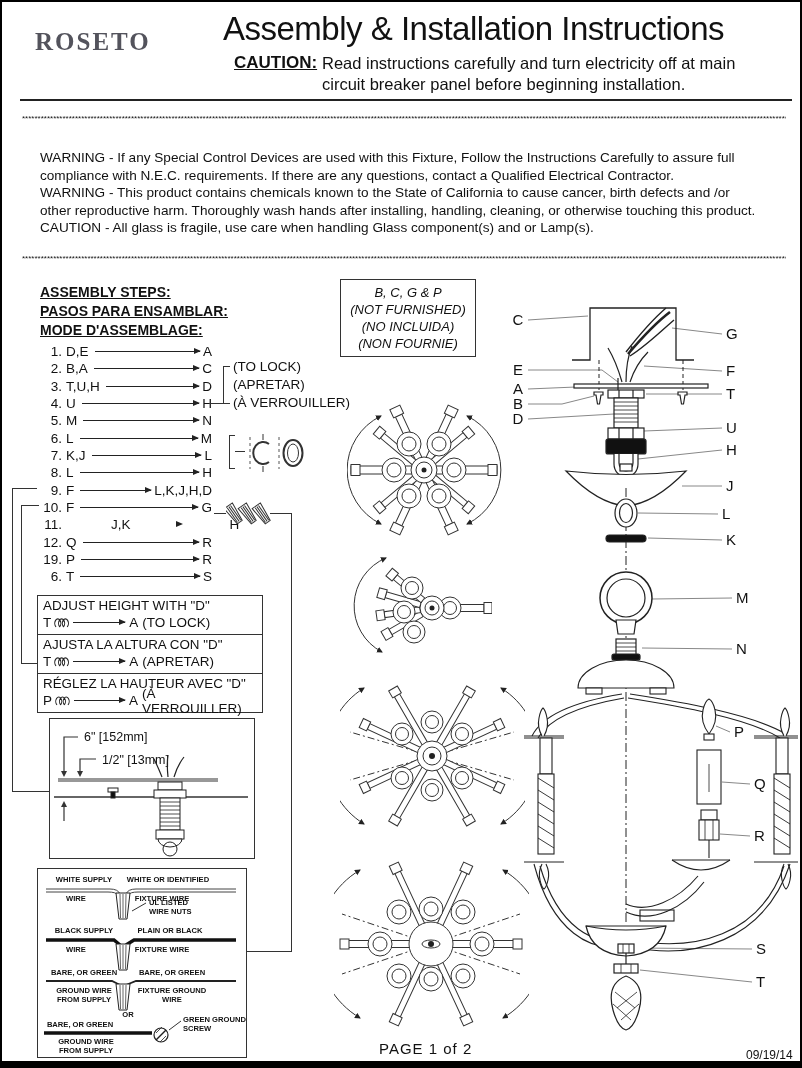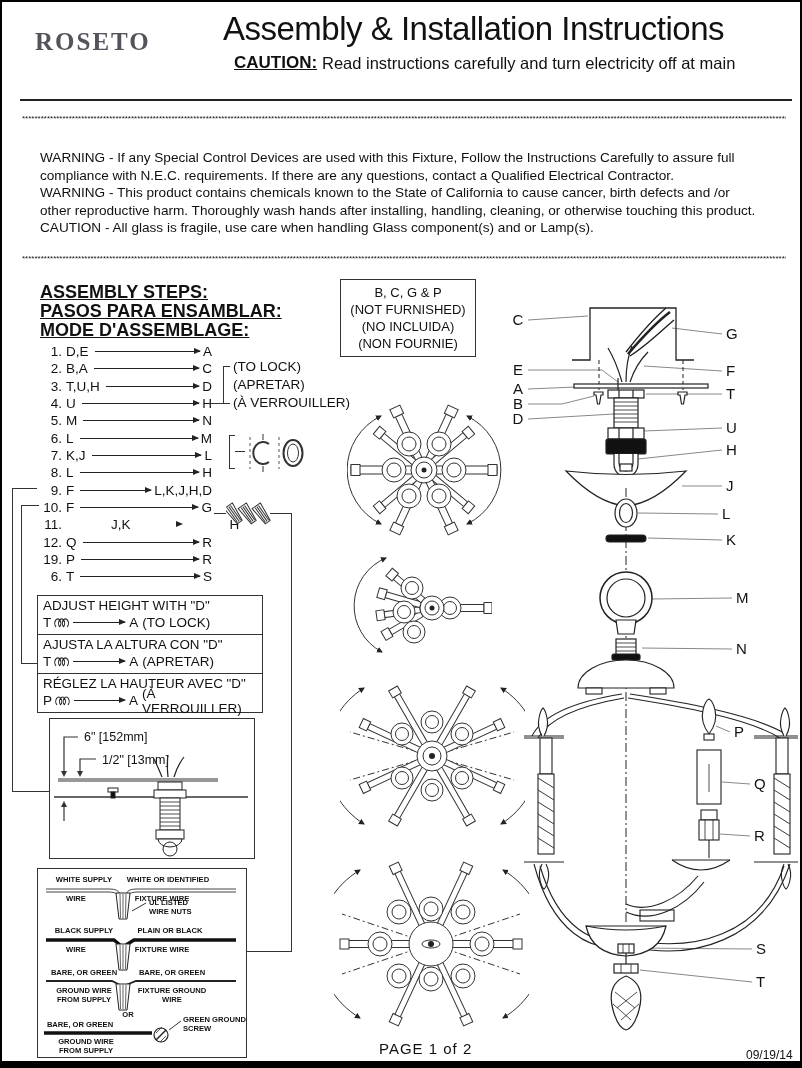--- a/index.html
+++ b/index.html
@@ -15,21 +15,21 @@
   
   .logo{font-family:"Liberation Serif","DejaVu Serif",serif;font-size:25px;font-weight:600;
         letter-spacing:2px;color:#53535c;}
   .title{font-size:33px;font-weight:400;letter-spacing:-0.5px;white-space:nowrap;}
   .caution-label{font-size:17px;font-weight:bold;text-decoration:underline;}
   .caution-line{font-size:16.5px;line-height:21px;white-space:nowrap;}
   .hrule{background:#222;height:1.5px;}
   .stars{font-size:8px;letter-spacing:0;white-space:nowrap;overflow:hidden;color:#111;}
   .warn{font-size:13.6px;line-height:17.6px;white-space:nowrap;}
   
-  .asm-head{font-size:18px;font-weight:600;text-decoration:underline;line-height:19px;white-space:nowrap;}
+  .asm-head{font-size:14px;font-weight:600;text-decoration:underline;line-height:19px;white-space:nowrap;}
   .step-row{position:absolute;left:36px;width:174px;height:17px;display:flex;align-items:center;font-size:13.5px;}
   .s-num{width:24px;text-align:right;margin-right:4px;flex:none;}
   .s-parts{flex:none;}
   .s-line{flex:1;height:1.2px;background:#222;margin:0 1px 0 6px;position:relative;align-self:center;}
   .s-line::after{content:"";position:absolute;right:-1px;top:-3.3px;border-left:7px solid #222;
                  border-top:3.8px solid transparent;border-bottom:3.8px solid transparent;}
   .s-target{margin-left:2px;white-space:nowrap;flex:none;}
   .note13{font-size:13.5px;white-space:nowrap;}
   .vline{background:#333;width:1px;}
   .hline{background:#333;height:1px;}
@@ -53,20 +53,21 @@
 </style>
 </head>
 <body>
 
 <div id="page">
 
   <div class="abs logo" style="left:33px;top:26px;">ROSETO</div>
   <div class="abs title" style="left:221px;top:8px;">Assembly &amp; Installation Instructions</div>
   <div class="abs caution-label" style="left:232px;top:51px;">CAUTION:</div>
   <div class="abs caution-line" style="left:320px;top:51px;">Read instructions carefully and turn electricity off at main</div>
+  <div class="abs caution-line" style="left:320px;top:72px;">circuit breaker panel before beginning installation.</div>
   <div class="abs hrule" style="left:18px;top:97px;width:772px;"></div>
 
   <div class="abs stars" style="left:20px;top:112px;width:764px;">******************************************************************************************************************************************************************************************************************************************************************************</div>
   <div class="abs stars" style="left:20px;top:252px;width:764px;">******************************************************************************************************************************************************************************************************************************************************************************</div>
 
   <div class="abs" style="left:38px;top:147px;width:748px;">
     <div class="warn">WARNING - If any Special Control Devices are used with this Fixture, Follow the Instructions Carefully to assure full</div>
     <div class="warn">compliance with N.E.C. requirements. If there are any questions, contact a Qualified Electrical Contractor.</div>
     <div class="warn">WARNING -  This product contains chemicals known to the State of California to cause cancer, birth defects and /or</div>
     <div class="warn">other reproductive harm.  Thoroughly wash hands after installing, handling, cleaning, or otherwise touching this product.</div>
@@ -339,21 +340,21 @@
         <line x1="118" y1="171" x2="128" y2="161" stroke="#222" stroke-width="1.5"></line>
         <line x1="118" y1="164" x2="124" y2="158" stroke="#222" stroke-width="0.8"></line>
         <line x1="122" y1="173" x2="128" y2="167" stroke="#222" stroke-width="0.8"></line>
       </g>
       <polyline points="131,161 143,152" fill="none" stroke="#333" stroke-width="1"></polyline>
       <text class="wtxt" x="145" y="153">GREEN GROUND</text>
       <text class="wtxt" x="145" y="162">SCREW</text>
     </svg>
   </div>
 
-  <div class="abs nf-box" style="left:338px;top:277px;width:136px;">
+  <div class="abs nf-box" style="left:338px;top:277px;width:136px;font-style:italic;">
     <div>B, C, G &amp; P</div>
     <div>(NOT FURNISHED)</div>
     <div>(NO INCLUIDA)</div>
     <div>(NON FOURNIE)</div>
   </div>
 
   <svg class="abs" style="left:345px;top:388px;" width="155" height="162" viewBox="0 0 155 162">
     <defs>
         <marker id="ar1" markerWidth="7" markerHeight="7" refX="5" refY="3" orient="auto-start-reverse">
           <path d="M0,0 L6,3 L0,6 z" fill="#222"></path>

